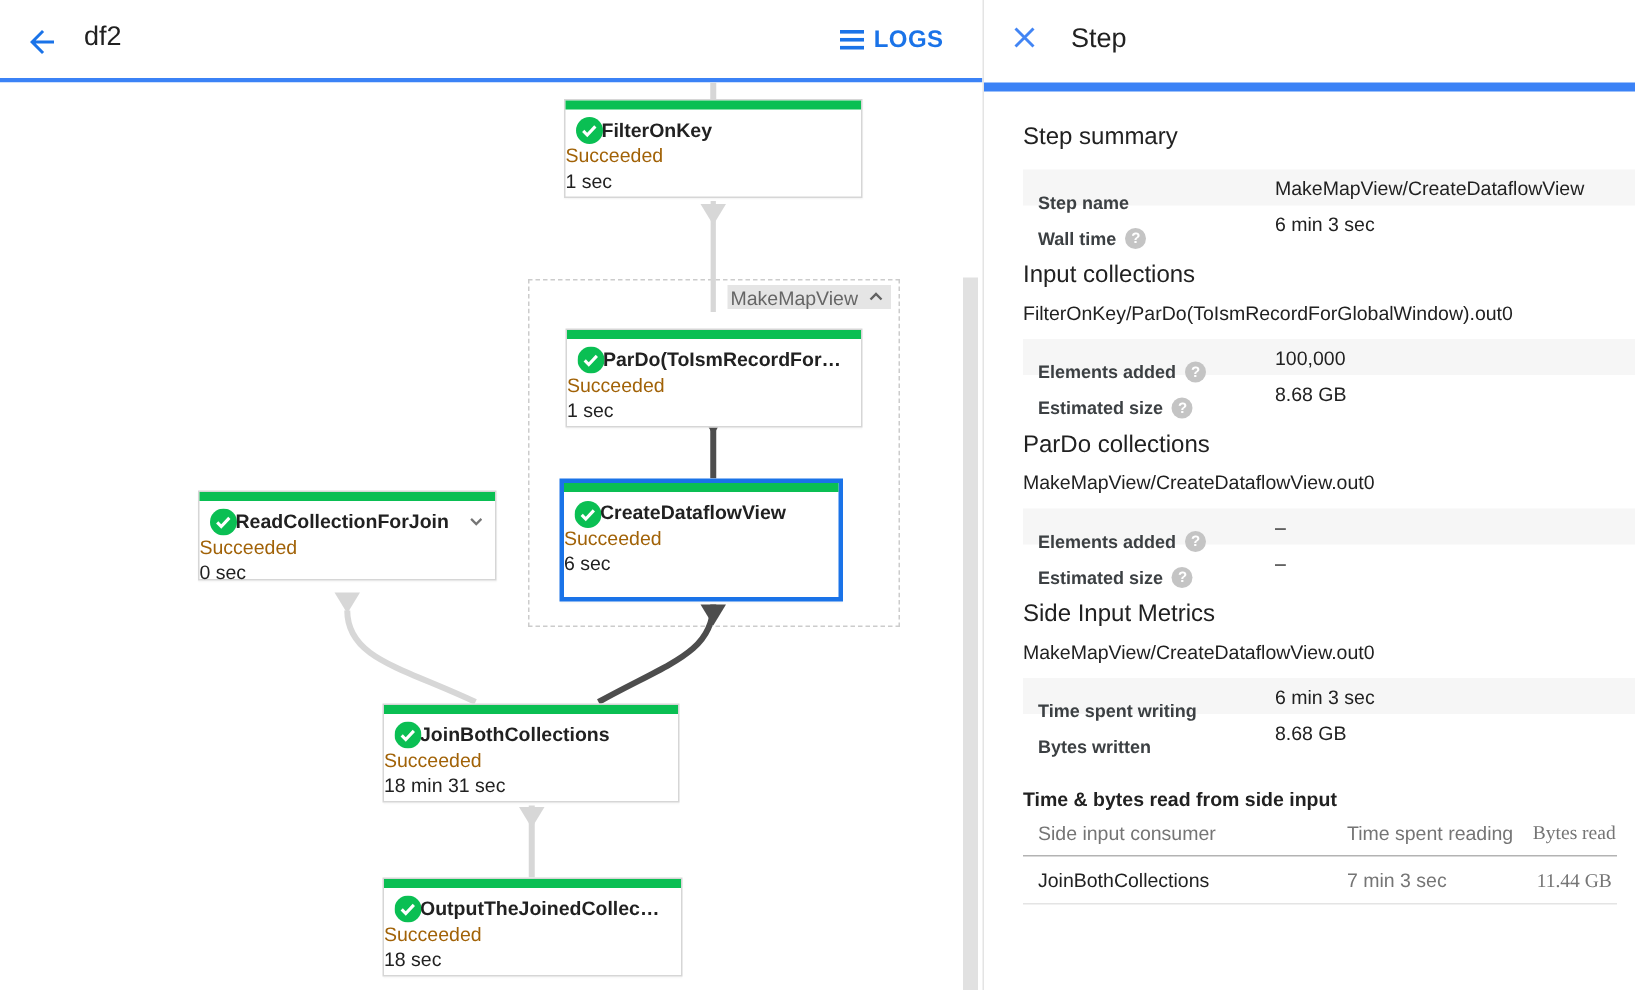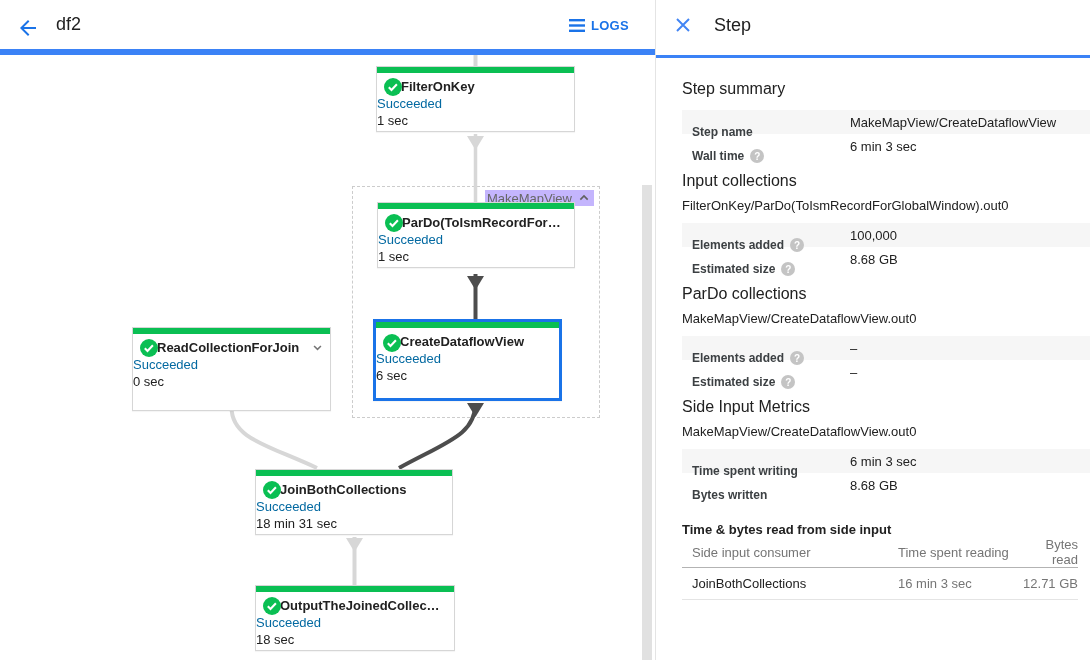--- a/index.html
+++ b/index.html
@@ -1,53 +1,53 @@
 <!DOCTYPE html>
 <html><head>
 <meta charset="utf-8">
 <style>
   html,body{margin:0;padding:0;background:#fff;}
   body{font-family:"Liberation Sans",sans-serif;-webkit-font-smoothing:antialiased;}
   .app{position:relative;width:1090px;height:660px;background:#fff;overflow:hidden;}
 
   
   .topbar{position:absolute;left:0;top:0;width:655px;height:55px;box-sizing:border-box;
-          border-bottom:6px solid #3b82f6;background:#fff;}
+          border-bottom:3px solid #3b82f6;background:#fff;}
   .back-btn{position:absolute;left:16px;top:16px;width:24px;height:24px;cursor:pointer;}
   .job-title{position:absolute;left:56px;top:14px;font-size:18px;color:#212121;}
   .logs-btn{position:absolute;right:26px;top:18px;display:flex;align-items:center;gap:6px;
-            color:#1a73e8;font-size:13px;font-weight:700;letter-spacing:.3px;cursor:pointer;}
+            color:#1a73e8;font-size:16px;font-weight:700;letter-spacing:.3px;cursor:pointer;}
 
   
   .graph{position:absolute;left:0;top:55px;width:655px;height:605px;background:#fff;}
   .group{position:absolute;left:352px;top:131px;width:248px;height:232px;
          border:1px dashed #cccccc;box-sizing:border-box;}
   .group-label{position:absolute;top:3px;right:5px;display:flex;align-items:center;gap:4px;
-               color:#666;font-size:13px;cursor:pointer;background:#c4b5fd;padding:0 2px;}
+               color:#666;font-size:13px;cursor:pointer;background:#e5e5e5;padding:0 2px;}
   svg.edges{position:absolute;left:0;top:0;width:655px;height:605px;pointer-events:none;}
 
   .node{position:absolute;background:#fff;border:1px solid #d6d6d6;box-sizing:border-box;
         text-align:left;font-size:13px;cursor:pointer;box-shadow:0 1px 1px rgba(0,0,0,.04);}
   .node.selected{border:3px solid #1a73e8;}
   .node-bar{height:6px;background:#0abf53;}
   .check{position:absolute;left:7px;}
   .node .check{top:11px;}
   .node.selected .check{top:12px;}
   .node-title{font-weight:700;color:#212121;margin-top:6px;line-height:16px;padding:0 24px;
               white-space:nowrap;overflow:hidden;}
-  .node-status{color:#0369a1;line-height:17px;}
+  .node-status{color:#a16207;line-height:17px;}
   .node-time{color:#212121;line-height:17px;}
   .node-chevron{position:absolute;right:5px;top:12px;cursor:pointer;}
 
   .vscrollbar{position:absolute;left:642px;top:130px;width:10px;height:475px;background:#e1e1e1;}
 
   
   .panel{position:absolute;left:655px;top:0;width:435px;height:660px;box-sizing:border-box;
          border-left:1px solid #e4e4e4;background:#fff;}
-  .panel-header{position:relative;height:55px;border-bottom:3px solid #3b82f6;}
+  .panel-header{position:relative;height:55px;border-bottom:6px solid #3b82f6;}
   .close-btn{position:absolute;left:18px;top:16px;width:20px;height:20px;cursor:pointer;}
   .panel-title{position:absolute;left:58px;top:15px;font-size:18px;color:#212121;}
   .panel-body{padding:22px 12px 0 26px;}
 
   .sec-heading{font-size:16px;font-weight:400;color:#212121;margin:0 0 12px 0;}
   .sec-heading.tight{margin-bottom:8px;}
   .sec-space{margin-top:14px;}
   .subtitle{font-size:13px;color:#212121;margin:0 0 10px 0;}
 
   .kv-row{display:flex;align-items:center;height:24px;padding:0 10px;margin-right:-12px;
@@ -59,21 +59,21 @@
   .help{display:inline-flex;width:14px;height:14px;border-radius:50%;background:#c4c4c4;
         color:#fff;font-size:10px;font-weight:700;align-items:center;justify-content:center;
         cursor:pointer;flex-shrink:0;}
 
   .mt-heading{font-size:13px;font-weight:700;color:#212121;margin:25px 0 0 0;}
   .mt-head,.mt-row{display:flex;align-items:center;padding-left:10px;font-size:13px;}
   .mt-head{height:30px;color:#757575;border-bottom:1px solid #b3b3b3;}
   .mt-row{height:31px;border-bottom:1px solid #e4e4e4;}
   .mt-c1{flex:0 0 206px;}
   .mt-c2{flex:0 0 123px;}
-  .mt-c3{flex:1;text-align:right;}
+  .mt-c3{flex:1;text-align:center;font-family:Liberation Serif, serif;}
   .mt-row .mt-c1{color:#212121;}
   .mt-row .mt-c2,.mt-row .mt-c3{color:#757575;}
 </style>
 </head>
 <body>
 
 <div class="app">
 
   <div class="topbar">
     <div class="back-btn">
@@ -125,21 +125,21 @@
         <svg width="18" height="18" viewBox="0 0 24 24">
             <circle cx="12" cy="12" r="12" fill="#0abf53"></circle>
             <path fill="none" stroke="#fff" stroke-width="2.8" d="M6.4 12.4 l3.6 3.6 7.2-7.6"></path>
           </svg>
       </span>
       <div class="node-title">FilterOnKey</div>
       <div class="node-status">Succeeded</div>
       <div class="node-time">1 sec</div>
     </div>
 
-    <div class="node" style="left:377px;top:147px;width:198px;height:66px">
+    <div class="node" style="left:377px;top:164px;width:198px;height:66px">
       <div class="node-bar"></div>
       <span class="check">
         <svg width="18" height="18" viewBox="0 0 24 24">
             <circle cx="12" cy="12" r="12" fill="#0abf53"></circle>
             <path fill="none" stroke="#fff" stroke-width="2.8" d="M6.4 12.4 l3.6 3.6 7.2-7.6"></path>
           </svg>
       </span>
       <div class="node-title">ParDo(ToIsmRecordFor…</div>
       <div class="node-status">Succeeded</div>
       <div class="node-time">1 sec</div>
@@ -151,21 +151,21 @@
         <svg width="18" height="18" viewBox="0 0 24 24">
             <circle cx="12" cy="12" r="12" fill="#0abf53"></circle>
             <path fill="none" stroke="#fff" stroke-width="2.8" d="M6.4 12.4 l3.6 3.6 7.2-7.6"></path>
           </svg>
       </span>
       <div class="node-title">CreateDataflowView</div>
       <div class="node-status">Succeeded</div>
       <div class="node-time">6 sec</div>
     </div>
 
-    <div class="node" style="left:132px;top:272px;width:199px;height:84px">
+    <div class="node" style="left:132px;top:272px;width:199px;height:60px">
       <div class="node-bar"></div>
       <span class="check">
         <svg width="18" height="18" viewBox="0 0 24 24">
             <circle cx="12" cy="12" r="12" fill="#0abf53"></circle>
             <path fill="none" stroke="#fff" stroke-width="2.8" d="M6.4 12.4 l3.6 3.6 7.2-7.6"></path>
           </svg>
       </span>
       <span class="node-chevron">
         <svg width="15" height="15" viewBox="0 0 24 24">
             <path fill="none" stroke="#757575" stroke-width="2.4" d="M6.5 9.5 12 15l5.5-5.5"></path>
@@ -283,20 +283,20 @@
 
       <div class="mt-heading">Time &amp; bytes read from side input</div>
       <div>
         <div class="mt-head">
           <span class="mt-c1">Side input consumer</span>
           <span class="mt-c2">Time spent reading</span>
           <span class="mt-c3">Bytes read</span>
         </div>
         <div class="mt-row">
           <span class="mt-c1">JoinBothCollections</span>
-          <span class="mt-c2">16 min 3 sec</span>
-          <span class="mt-c3">12.71 GB</span>
+          <span class="mt-c2">7 min 3 sec</span>
+          <span class="mt-c3">11.44 GB</span>
         </div>
       </div>
 
     </div>
   </div>
 </div>
 
 </body></html>

